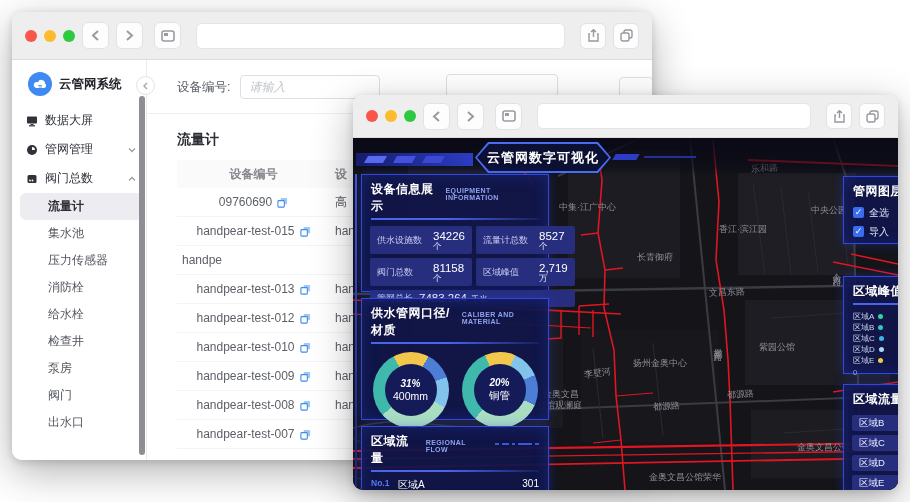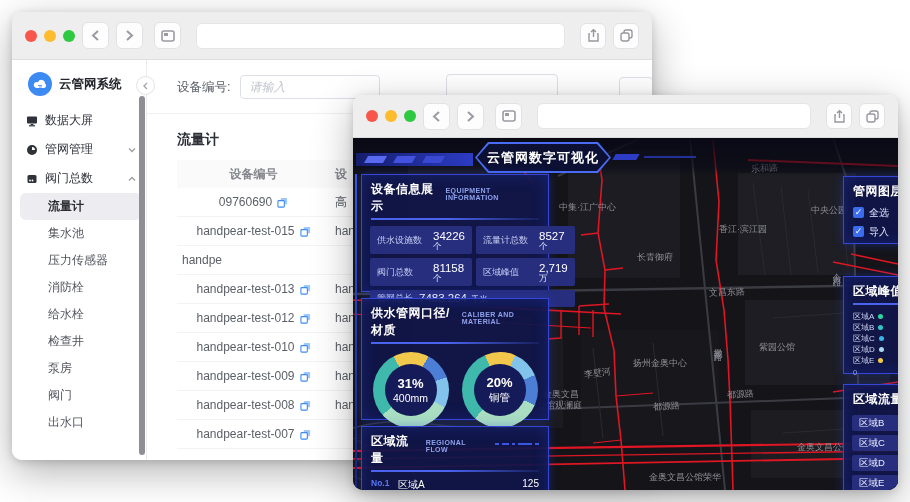--- a/index.html
+++ b/index.html
@@ -92,21 +92,21 @@
   .stat-label{font-size:9px;color:#c6cdf2;width:50px;line-height:1.2;flex-shrink:0;}
   .stat-val{display:flex;flex-direction:column;line-height:1.05;}
   .stat-num{font-size:11.5px;color:#fff;}
   .stat-unit{font-size:8.5px;color:#e7ebff;font-style:normal;}
   .stat-val.inline{flex-direction:row;align-items:baseline;gap:4px;}
   .donut-row{display:flex;justify-content:space-around;padding:2px 4px;}
   .donut{width:76px;height:76px;border-radius:50%;position:relative;}
   .donut::after{content:"";position:absolute;inset:12px;border-radius:50%;background:#151a58;}
   .donut-c{position:absolute;inset:0;z-index:1;display:flex;flex-direction:column;
            align-items:center;justify-content:center;}
-  .donut-pct{font-size:13px;font-weight:bold;color:#fff;}
+  .donut-pct{font-size:10px;font-weight:bold;color:#fff;font-style:italic;}
   .donut-lbl{font-size:10.5px;color:#fff;margin-top:1px;}
   .flow-row{display:flex;padding:0 9px;height:15px;margin-top:2px;}
   .flow-rank{font-size:8.5px;font-weight:bold;color:#5a76f5;width:27px;}
   .flow-name{font-size:10px;color:#fff;flex:1;}
   .flow-val{font-size:10px;color:#fff;}
   .dash-deco{display:flex;gap:3px;margin-left:auto;align-items:center;}
   .dash-deco i{display:block;height:2px;background:#3a55e0;}
   .right-col{position:absolute;left:490px;top:38px;width:176px;height:314px;z-index:3;}
   .rp{position:absolute;left:0;width:176px;background:rgba(16,21,74,.93);
       border:1px solid #3647d8;box-shadow:0 0 10px rgba(40,70,220,.4), inset 0 0 14px rgba(40,70,220,.28);
@@ -545,21 +545,21 @@
               <i style="width:7px;"></i>
               <i style="width:3px;"></i>
               <i style="width:14px;"></i>
               <i style="width:4px;"></i>
           </span>
         </div>
         <div class="punder"></div>
         <div class="flow-row">
           <span class="flow-rank">No.1</span>
           <span class="flow-name">区域A</span>
-          <span class="flow-val">125</span>
+          <span class="flow-val">301</span>
         </div>
 
       </div>
 
       <div class="right-col">
         <div class="rp" style="top:0;height:68px;">
           <div class="ptitle-row">
               <span class="ptitle">管网图层</span>
             </div>
           <div class="check-row">

